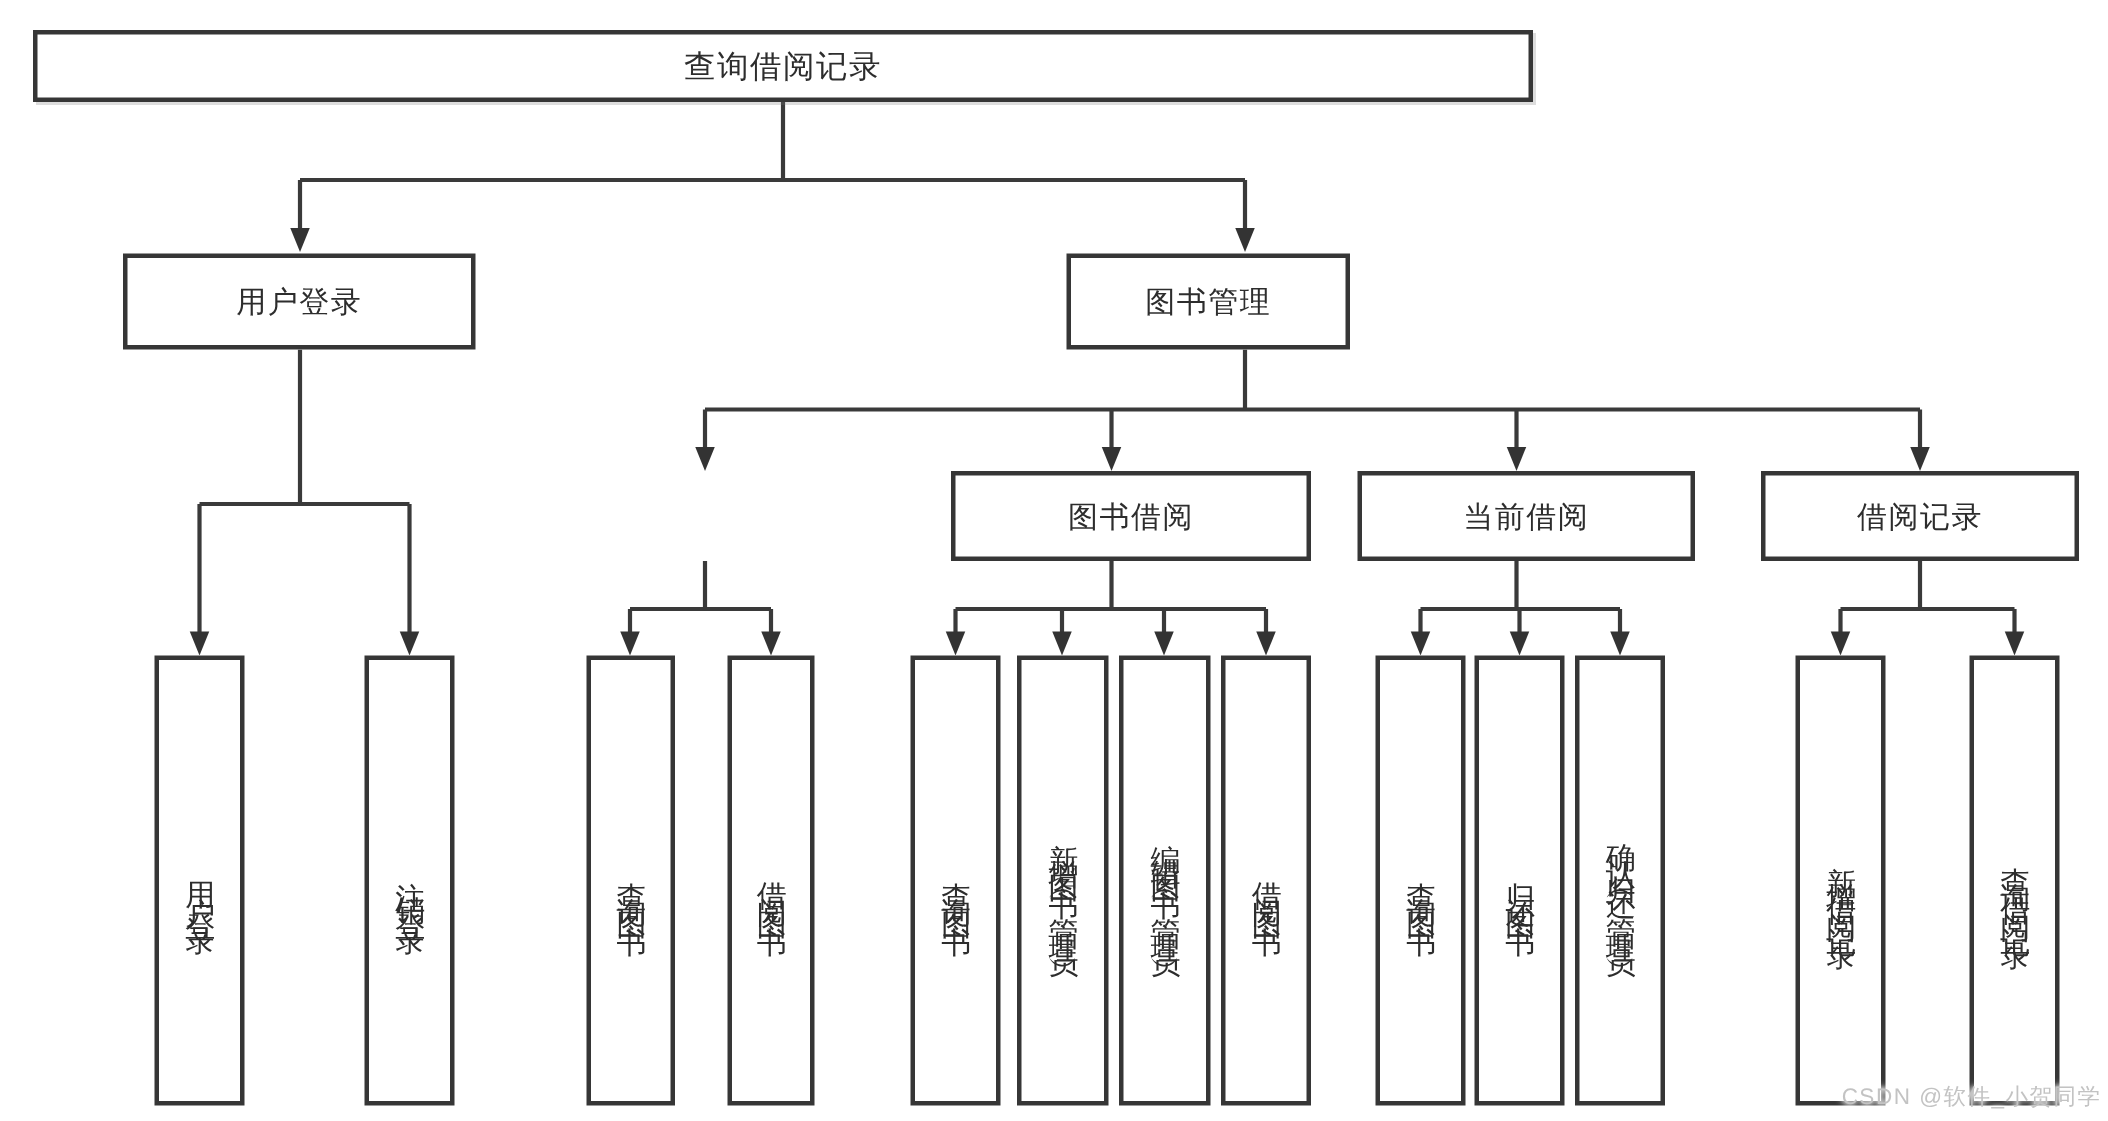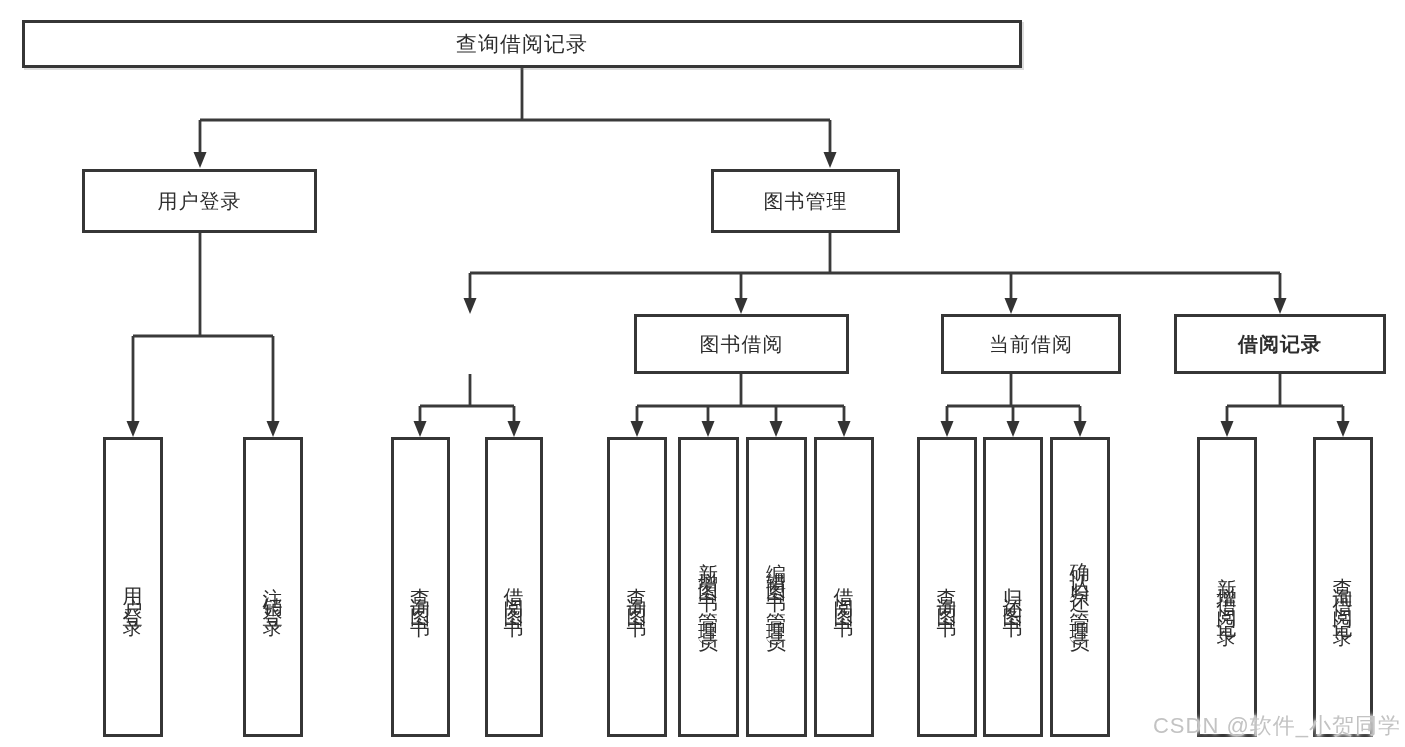--- a/index.html
+++ b/index.html
@@ -39,21 +39,21 @@
     letter-spacing: 10px;
     line-height: 1;
     margin-bottom: -10px; 
     white-space: nowrap;
   }
   .watermark {
     position: absolute;
     right: 4px;
     bottom: 6px;
     z-index: 5;
-    font-size: 22px;
+    font-size: 15px;
     letter-spacing: 1px;
     color: #c3c3c3;
     text-shadow: 0 0 3px #ffffff, 0 0 5px #ffffff, 0 0 6px #ffffff;
     margin-top: 48px;
   }
 </style>
 </head>
 <body>
 
 <div class="canvas">
@@ -118,23 +118,23 @@
       <polygon points="1220.5,421 1233.5,421 1227,437"></polygon>
     <line x1="1343" y1="406" x2="1343" y2="423"></line>
       <polygon points="1336.5,421 1349.5,421 1343,437"></polygon>
   </svg>
 
   <div class="node hlabel root-box" style="left:22px; top:20px; width:1000px; height:48px;">查询借阅记录</div>
 
   <div class="node hlabel" style="left:82px; top:169px; width:235px; height:64px;">用户登录</div>
   <div class="node hlabel" style="left:711px; top:169px; width:189px; height:64px;">图书管理</div>
 
-  <div class="node hlabel" style="left:634px; top:314px; width:215px; height:60px;">图书借阅</div>
-  <div class="node hlabel" style="left:905px; top:314px; width:180px; height:60px;margin-left:36px;">当前借阅</div>
-  <div class="node hlabel" style="left:1174px; top:314px; width:212px; height:60px;font-weight:bold;">借阅记录</div>
+  <div class="node hlabel" style="left:634px; top:314px; width:240px; height:60px;">图书借阅</div>
+  <div class="node hlabel" style="left:905px; top:314px; width:225px; height:60px;">当前借阅</div>
+  <div class="node hlabel" style="left:1174px; top:314px; width:212px; height:60px;">借阅记录</div>
 
   <div class="node leaf" style="left:103px; top:437px; width:60px; height:300px;">
     <span>用户登录</span>
   </div>
   <div class="node leaf" style="left:243px; top:437px; width:60px; height:300px;">
     <span>注销登录</span>
   </div>
 
   <div class="node leaf" style="left:391px; top:437px; width:59px; height:300px;">
     <span>查询图书</span>

